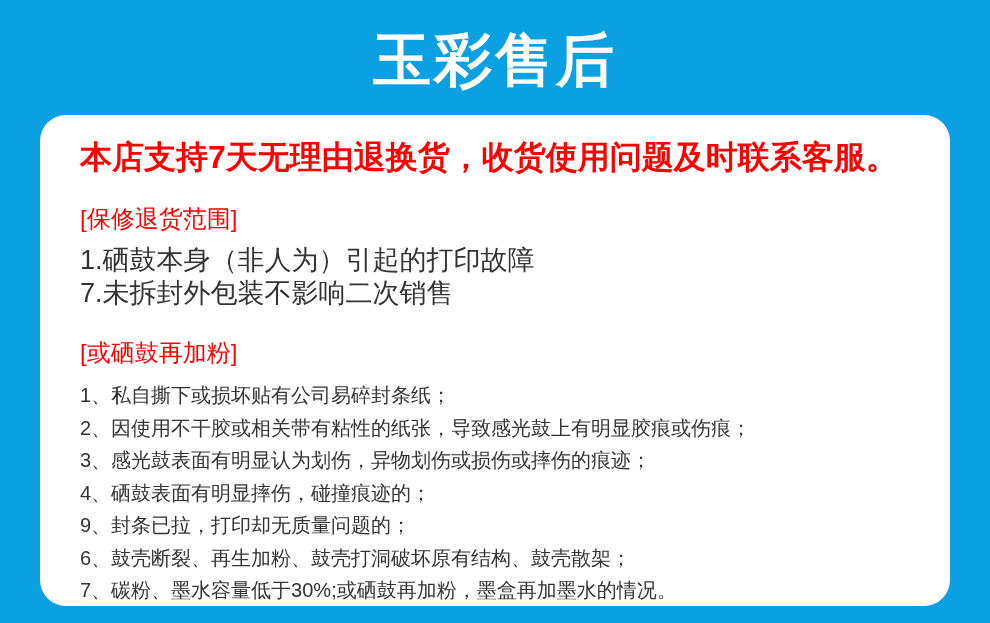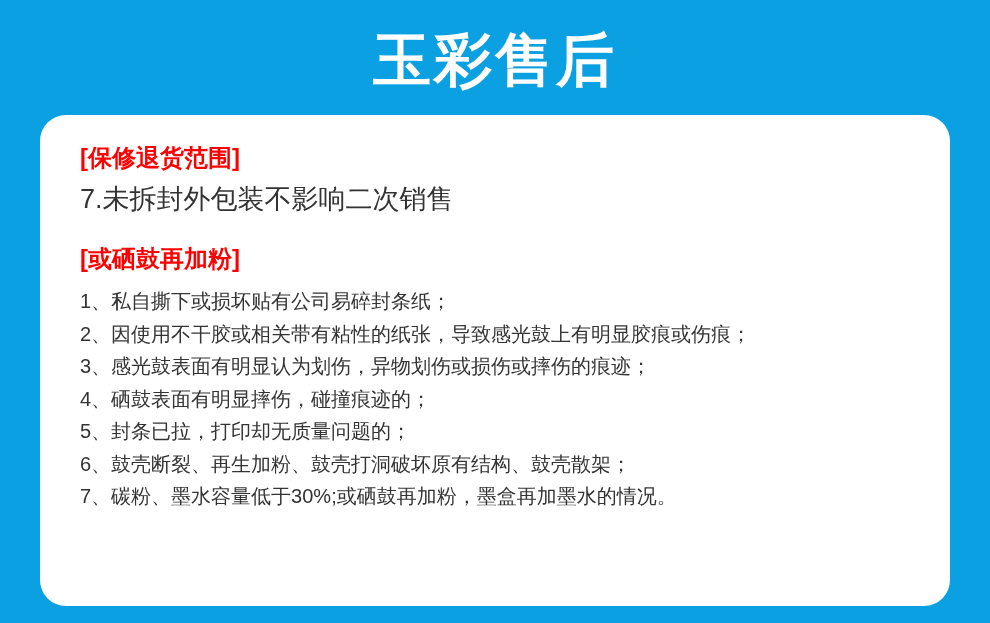--- a/index.html
+++ b/index.html
@@ -46,21 +46,21 @@
     color: #ff0000;
     font-size: 32px;
     font-weight: bold;
     line-height: 38px;
     white-space: nowrap;
   }
   .section-title {
     margin: 29px 0 0 0;
     color: #ff0000;
     font-size: 24px;
-    font-weight: bold;
+    font-weight: normal;
     line-height: 28px;
   }
   .warranty-items {
     margin-top: 11px;
   }
   .warranty-items .item {
     margin: 0;
     color: #333333;
     font-size: 27px;
     line-height: 33px;
@@ -81,33 +81,35 @@
 <body>
 
 <div class="page">
 
   <div class="header">
     <div class="header-title">玉彩售后</div>
   </div>
 
   <div class="card">
 
+    <p class="headline">本店支持7天无理由退换货，收货使用问题及时联系客服。</p>
 
     <p class="section-title">[保修退货范围]</p>
 
     <div class="warranty-items">
+      <p class="item">1.硒鼓本身（非人为）引起的打印故障</p>
       <p class="item">7.未拆封外包装不影响二次销售</p>
     </div>
 
     <p class="section-title">[或硒鼓再加粉]</p>
 
     <div class="non-warranty-items">
       <p class="item">1、私自撕下或损坏贴有公司易碎封条纸；</p>
       <p class="item">2、因使用不干胶或相关带有粘性的纸张，导致感光鼓上有明显胶痕或伤痕；</p>
       <p class="item">3、感光鼓表面有明显认为划伤，异物划伤或损伤或摔伤的痕迹；</p>
       <p class="item">4、硒鼓表面有明显摔伤，碰撞痕迹的；</p>
-      <p class="item">5、封条已拉，打印却无质量问题的；</p>
+      <p class="item">9、封条已拉，打印却无质量问题的；</p>
       <p class="item">6、鼓壳断裂、再生加粉、鼓壳打洞破坏原有结构、鼓壳散架；</p>
       <p class="item">7、碳粉、墨水容量低于30%;或硒鼓再加粉，墨盒再加墨水的情况。</p>
     </div>
 
   </div>
 </div>
 
 </body></html>

